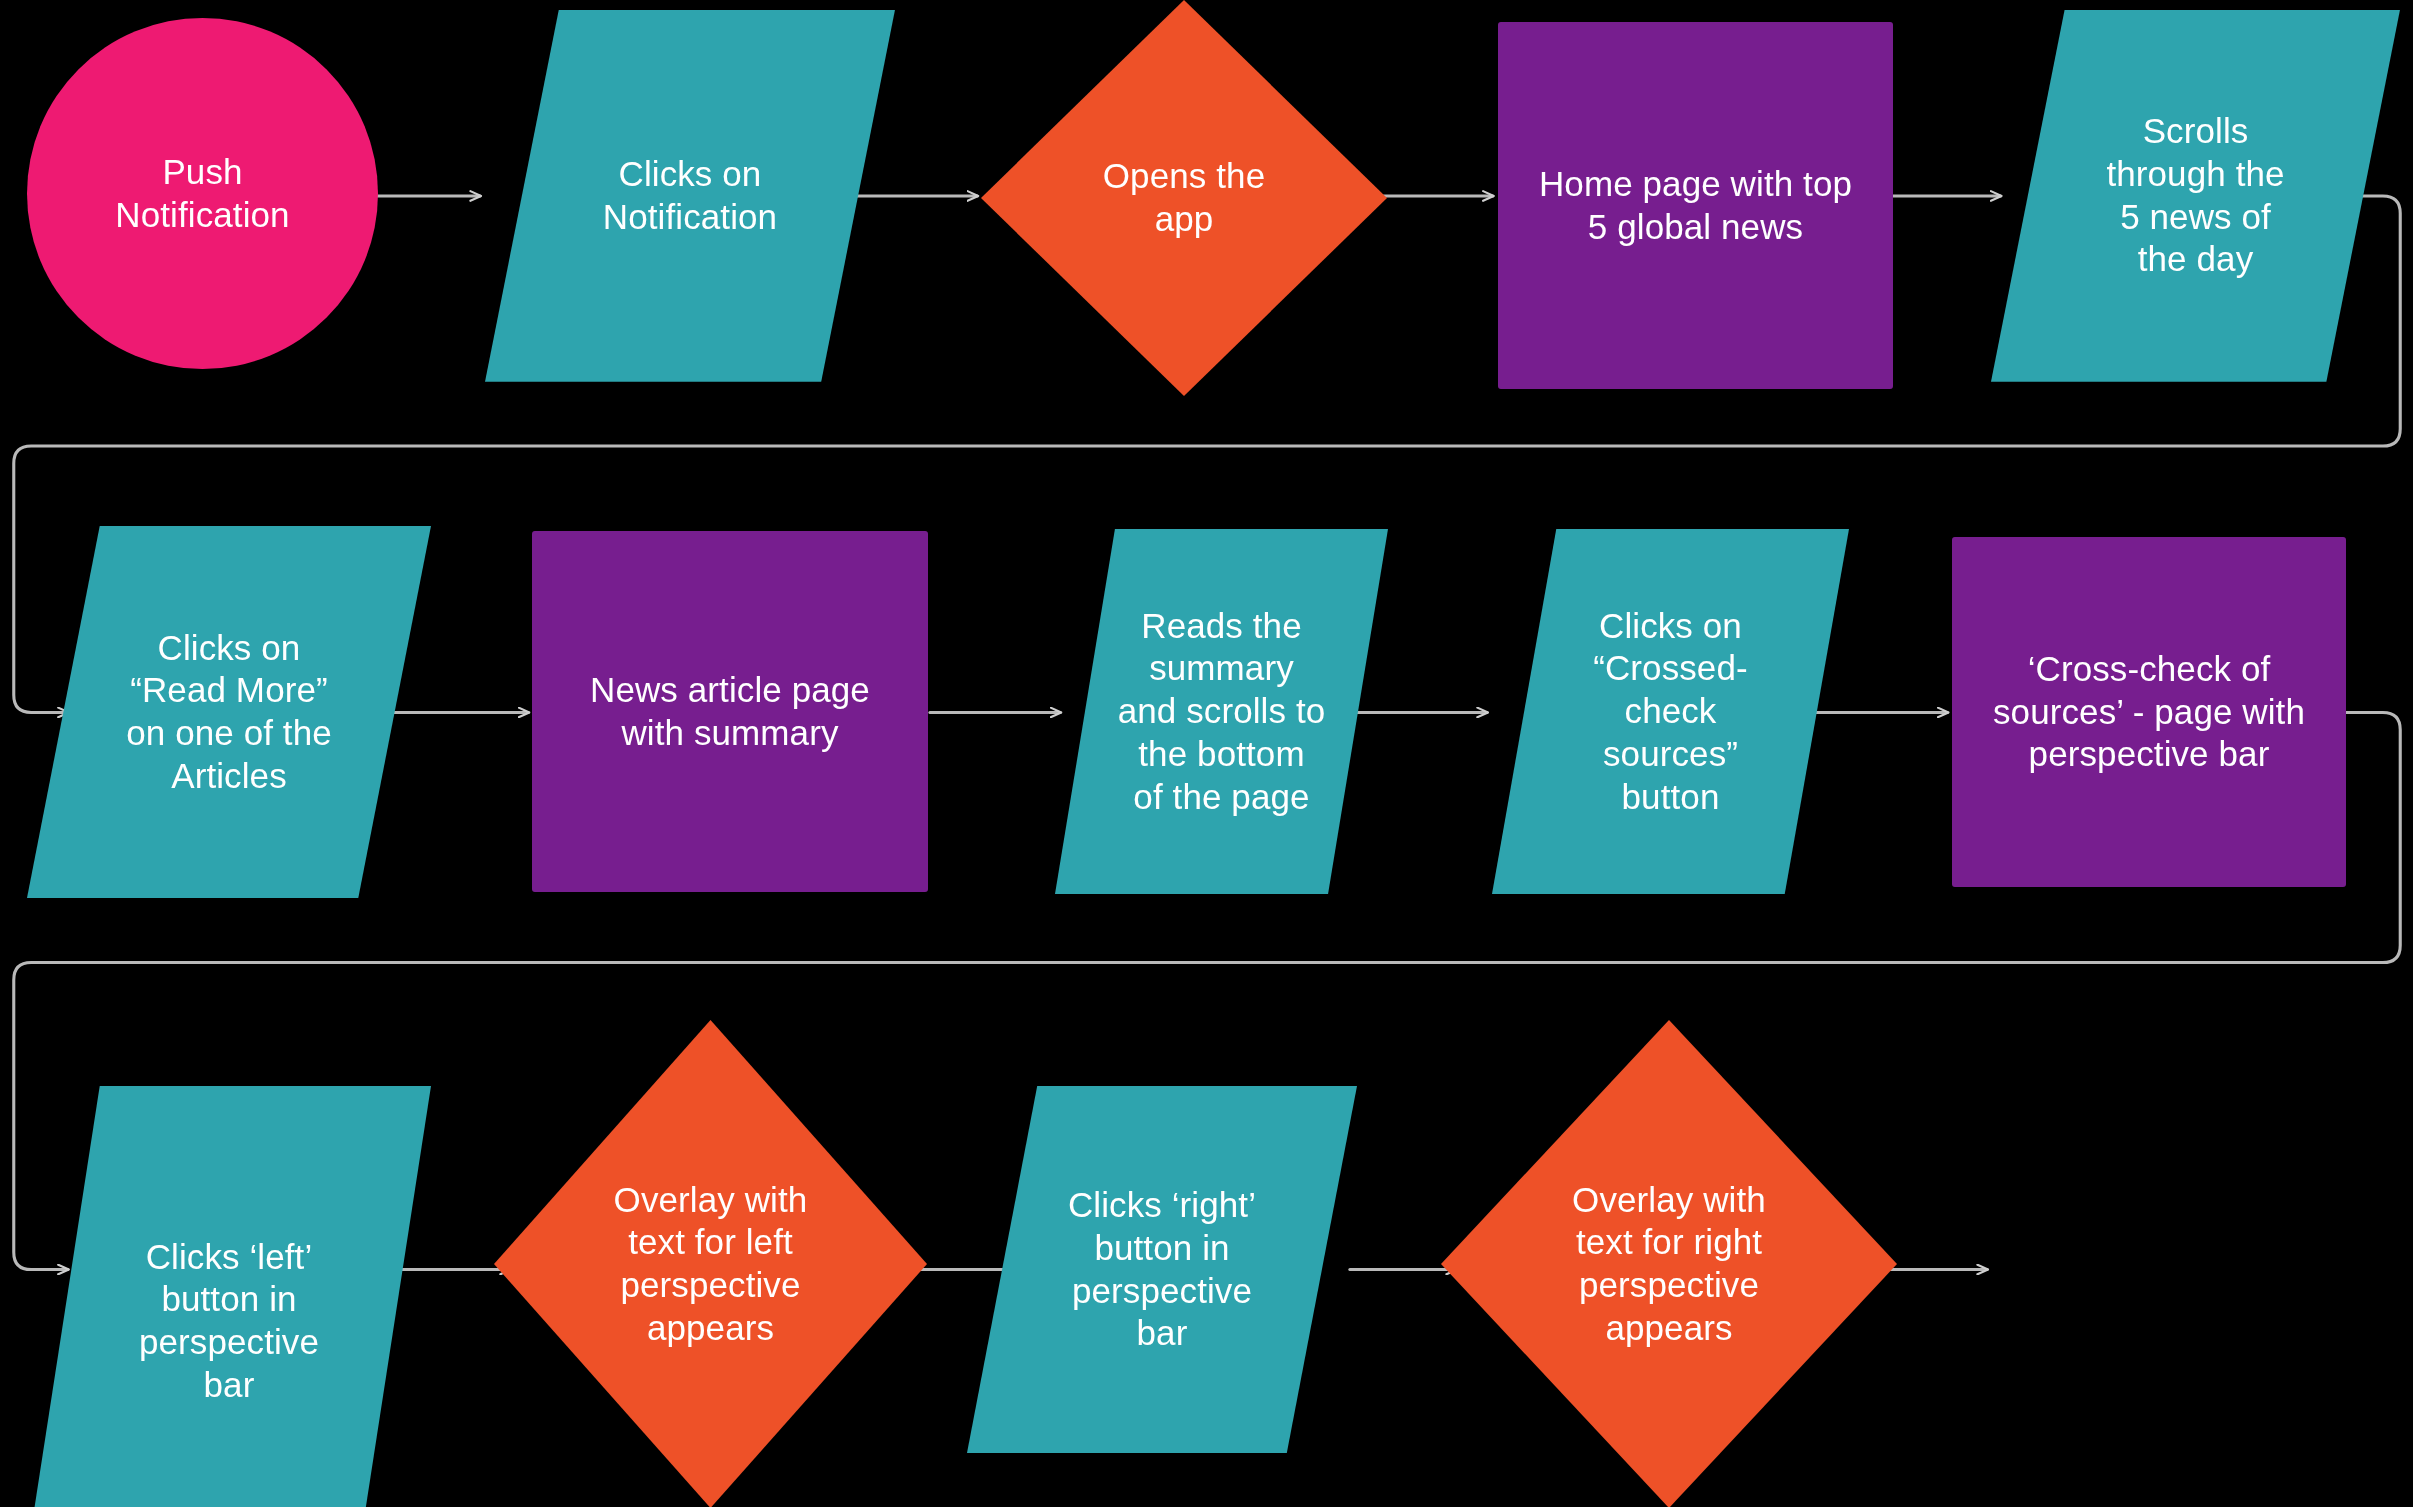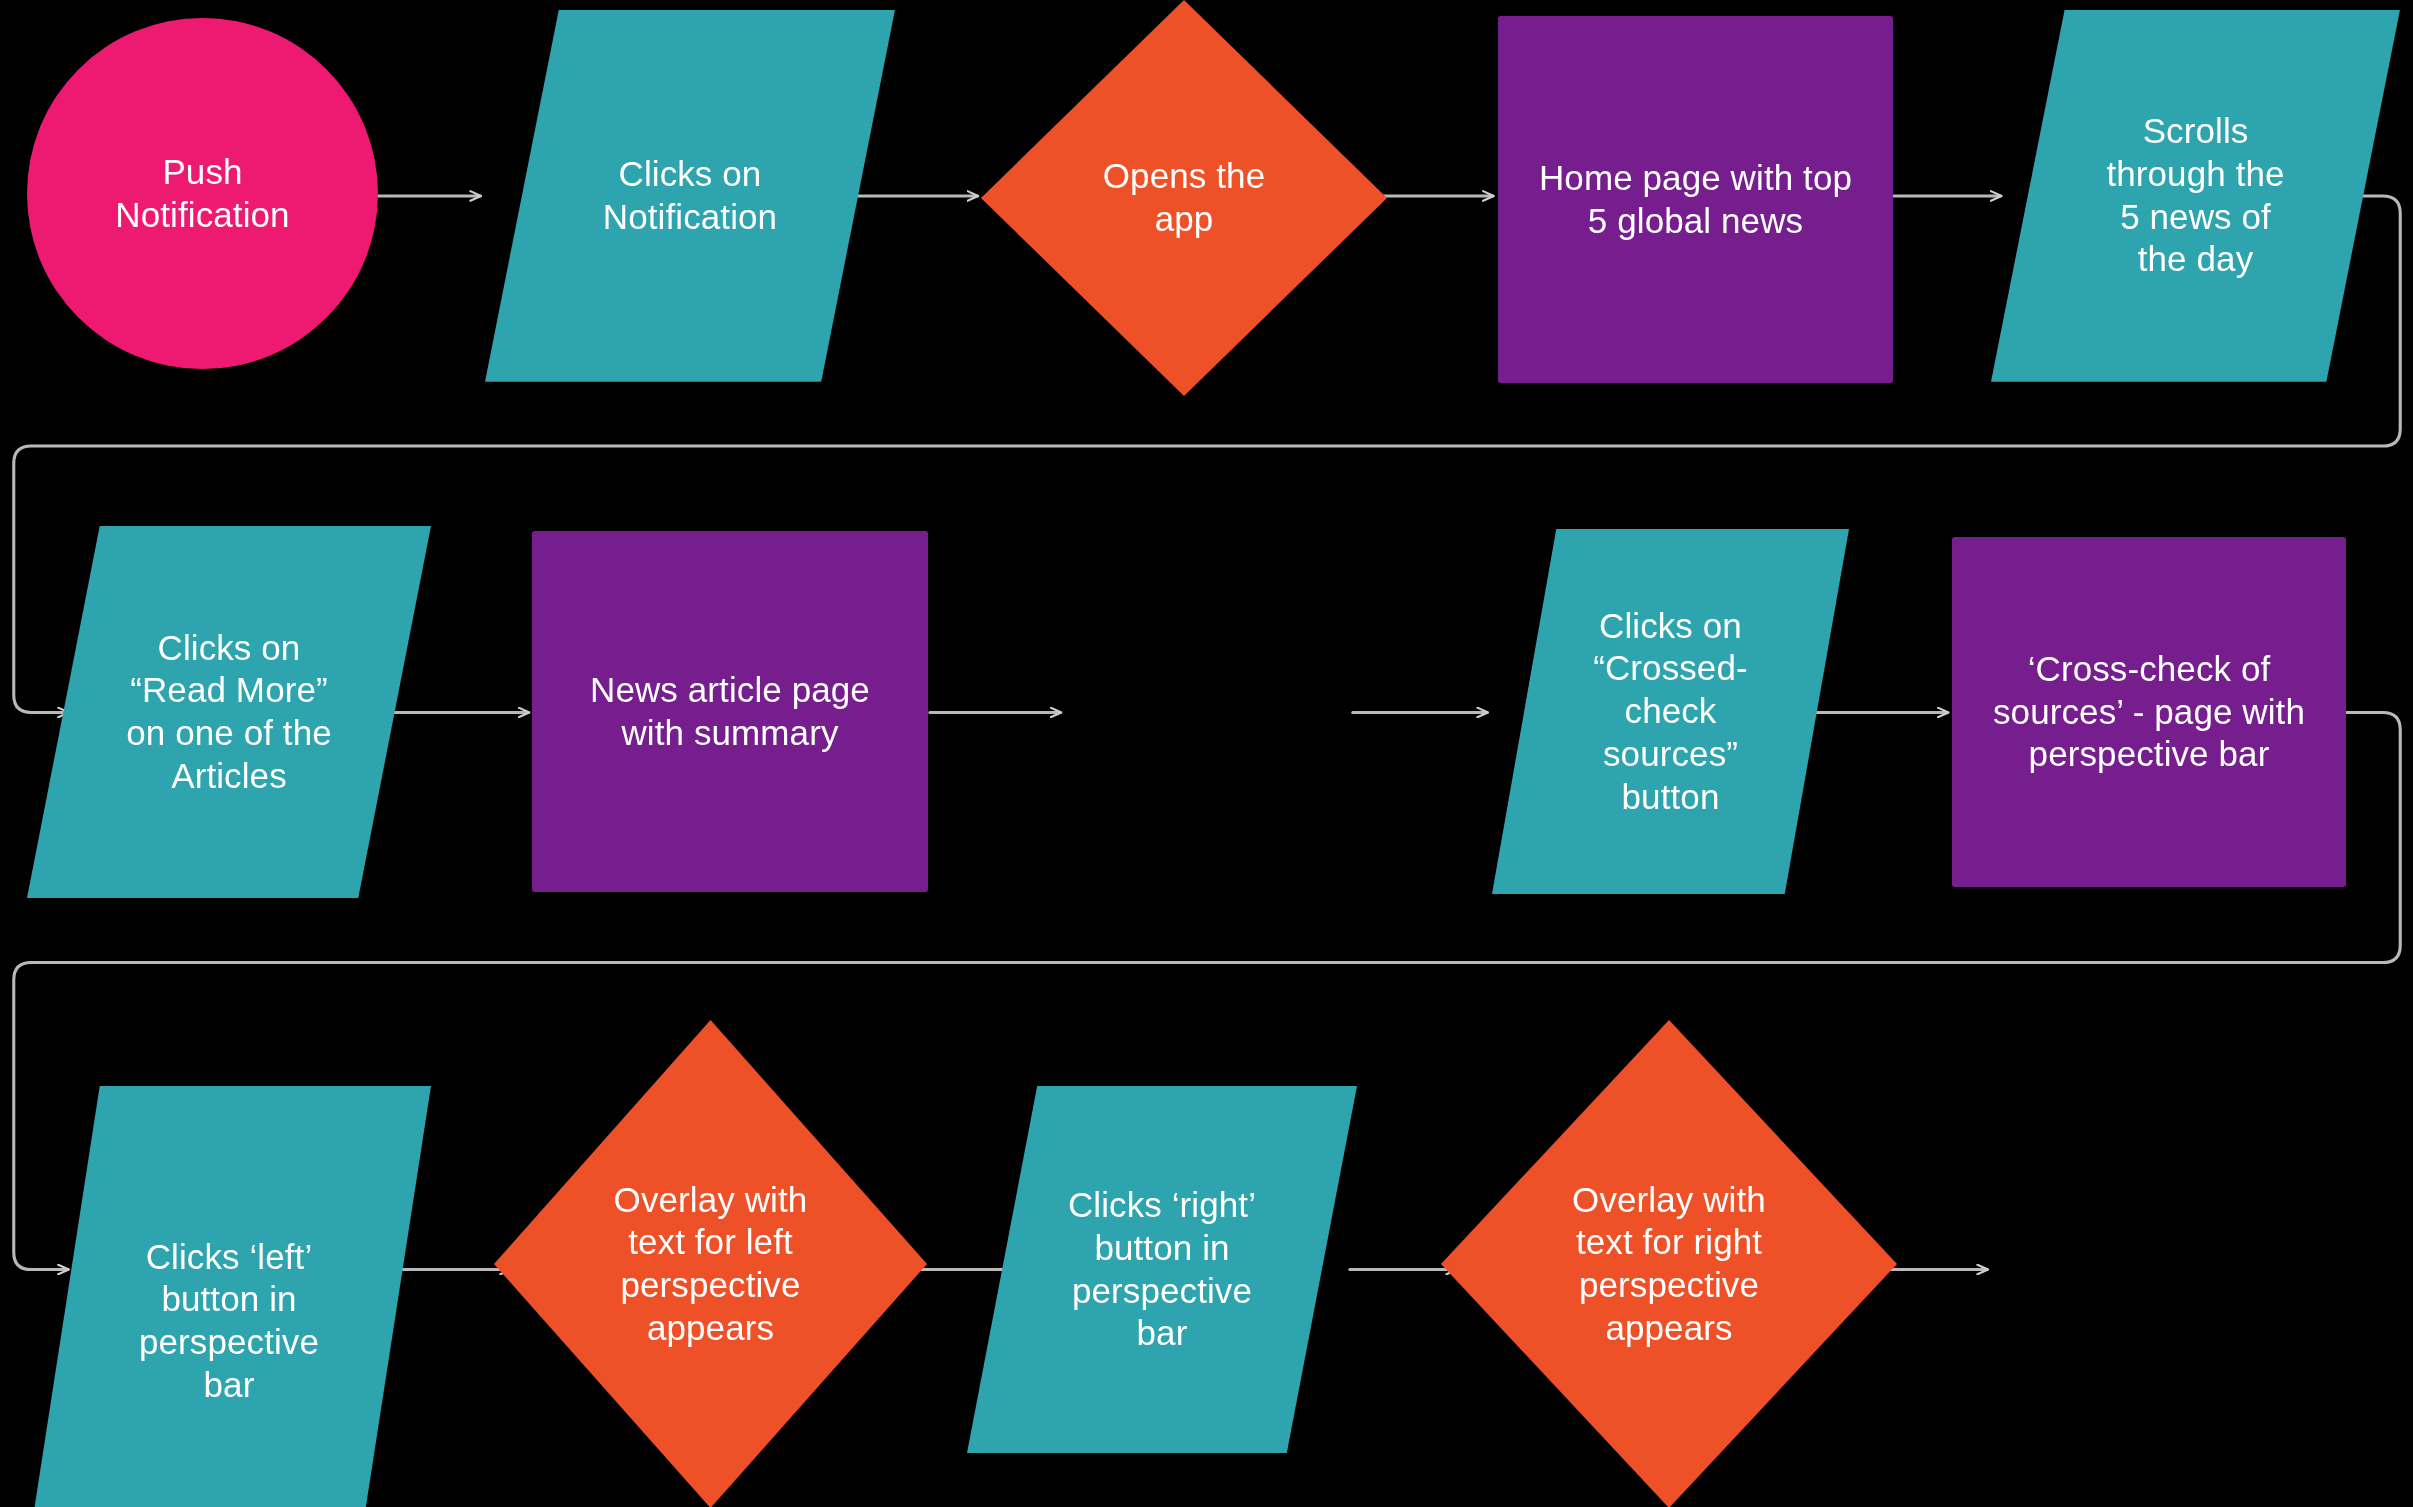--- a/index.html
+++ b/index.html
@@ -114,21 +114,21 @@
   <div class="node shape-parallelogram" style="left:485px; top:9.7px; width:410px; height:372px; background:#2ea4ae;">
     <span class="label">Clicks on
 Notification</span>
   </div>
 
   <div class="node shape-diamond" style="left:981px; top:0px; width:406px; height:396px; background:#ee5128;">
     <span class="label">Opens the
 app</span>
   </div>
 
-  <div class="node shape-rect" style="left:1498px; top:16px; width:395px; height:367px; background:#771e8f;">
+  <div class="node shape-rect" style="left:1498px; top:22px; width:395px; height:367px; background:#771e8f;">
     <span class="label">Home page with top
 5 global news</span>
   </div>
 
   <div class="node shape-parallelogram" style="left:1991px; top:9.7px; width:409px; height:372px; background:#2ea4ae;">
     <span class="label">Scrolls
 through the
 5 news of
 the day</span>
   </div>
@@ -138,20 +138,27 @@
 “Read More”
 on one of the
 Articles</span>
   </div>
 
   <div class="node shape-rect" style="left:532px; top:531px; width:396px; height:361px; background:#771e8f;">
     <span class="label">News article page
 with summary</span>
   </div>
 
+  <div class="node shape-parallelogram" style="left:1055px; top:529px; width:333px; height:365px; background:#2ea4ae;">
+    <span class="label">Reads the
+summary
+and scrolls to
+the bottom
+of the page</span>
+  </div>
 
   <div class="node shape-parallelogram" style="left:1492px; top:529px; width:357px; height:365px; background:#2ea4ae;">
     <span class="label">Clicks on
 “Crossed-
 check
 sources”
 button</span>
   </div>
 
   <div class="node shape-rect" style="left:1952px; top:537px; width:394px; height:350px; background:#771e8f;">

